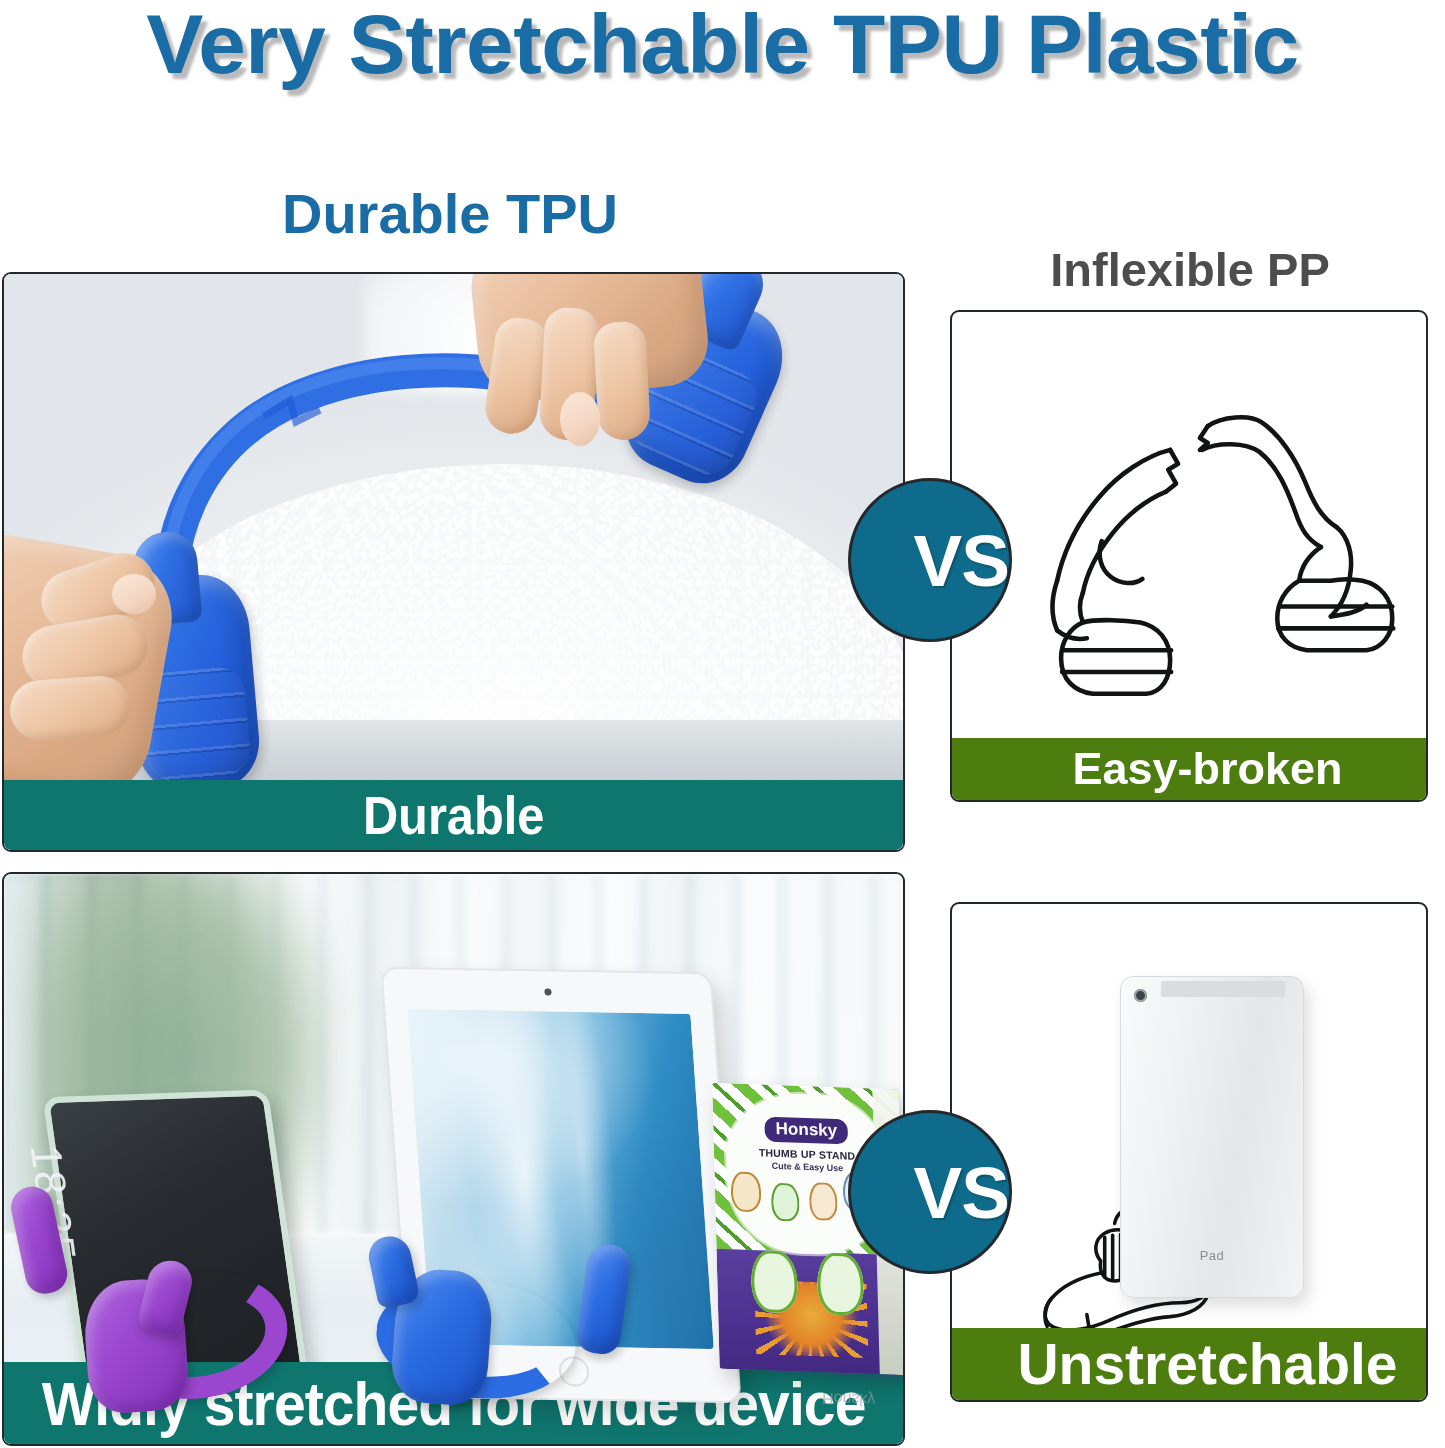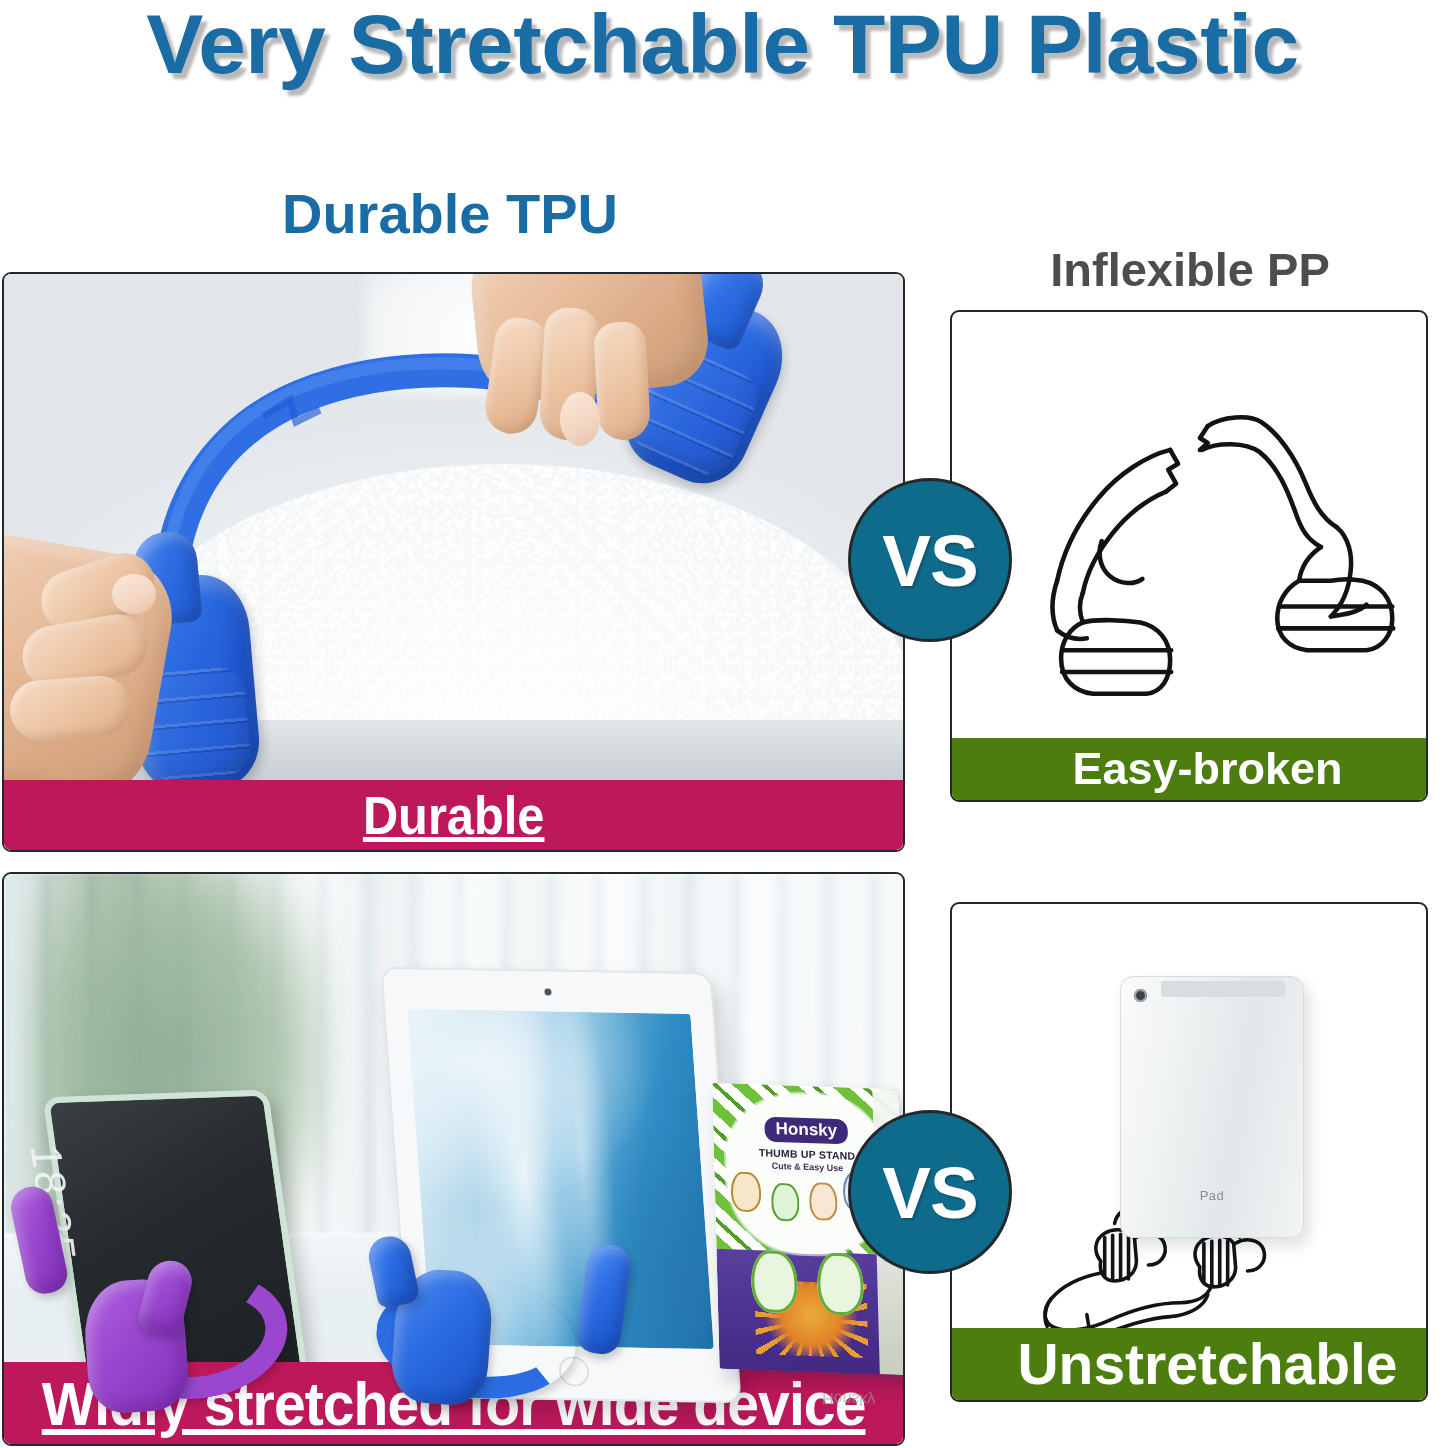--- a/index.html
+++ b/index.html
@@ -79,42 +79,42 @@
     position: absolute;
     left: 0; right: 0; bottom: 0;
     text-align: center;
     font-weight: 700;
     color: #ffffff;
     white-space: nowrap;
     display: flex;
     align-items: center;
     justify-content: center;
   }
-  .capbar-teal { background: #be185d; text-decoration: underline; }
+  .capbar-teal { background: #0f766e; }
   .capbar-gray { background: #4d7c0f; padding-left: 37px; }
 
   .cap-durable   { height: 70px; font-size: 53px; transform: none; }
   .cap-wide      { height: 82px; font-size: 62px; letter-spacing: -1px; }
   .cap-broken    { height: 62px; font-size: 45px; }
   .cap-unstretch { height: 72px; font-size: 57px; }
   .cap-durable span, .cap-wide span { display:block; transform: scaleX(0.92); }
 
   
   .vs {
     position: absolute;
     width: 164px; height: 164px;
     border-radius: 50%;
     background: #0f6b8c;
     border: 3px solid #23282c;
     color: #ffffff;
     font-weight: 700;
     font-size: 73px;
     display: flex;
     align-items: center;
-    justify-content: center;
+    justify-content: flex-end;
     letter-spacing: -1px;
     z-index: 30;
     text-shadow: 2px 2px 2px rgba(0,0,0,0.22);
   }
   .vs-top    { left: 848px; top: 478px; }
   .vs-bottom { left: 848px; top: 1110px; }
 
   
   .tl-scene { position: absolute; inset: 0; }
   .tl-bg {
@@ -500,21 +500,21 @@
   }
 
   
   .lineart { position: absolute; inset: 0; }
   .lineart svg { display: block; width: 100%; height: 100%; }
 
   
   .br-tablet {
     position: absolute;
     left: 168px; top: 72px;
-    width: 184px; height: 262px;
+    width: 184px; height: 322px;
     background: linear-gradient(100deg, #fafbfb 0%, #eef1f2 34%, #e3e7e9 62%, #f2f4f5 100%);
     border-radius: 13px;
     border: 1px solid #d7dbde;
     box-shadow: 5px 8px 15px rgba(0,0,0,.13);
     z-index: 4;
   }
   .br-tablet-strip {
     position: absolute;
     left: 22%; right: 10%; top: 4px; height: 16px;
     background: #d9dde0;

